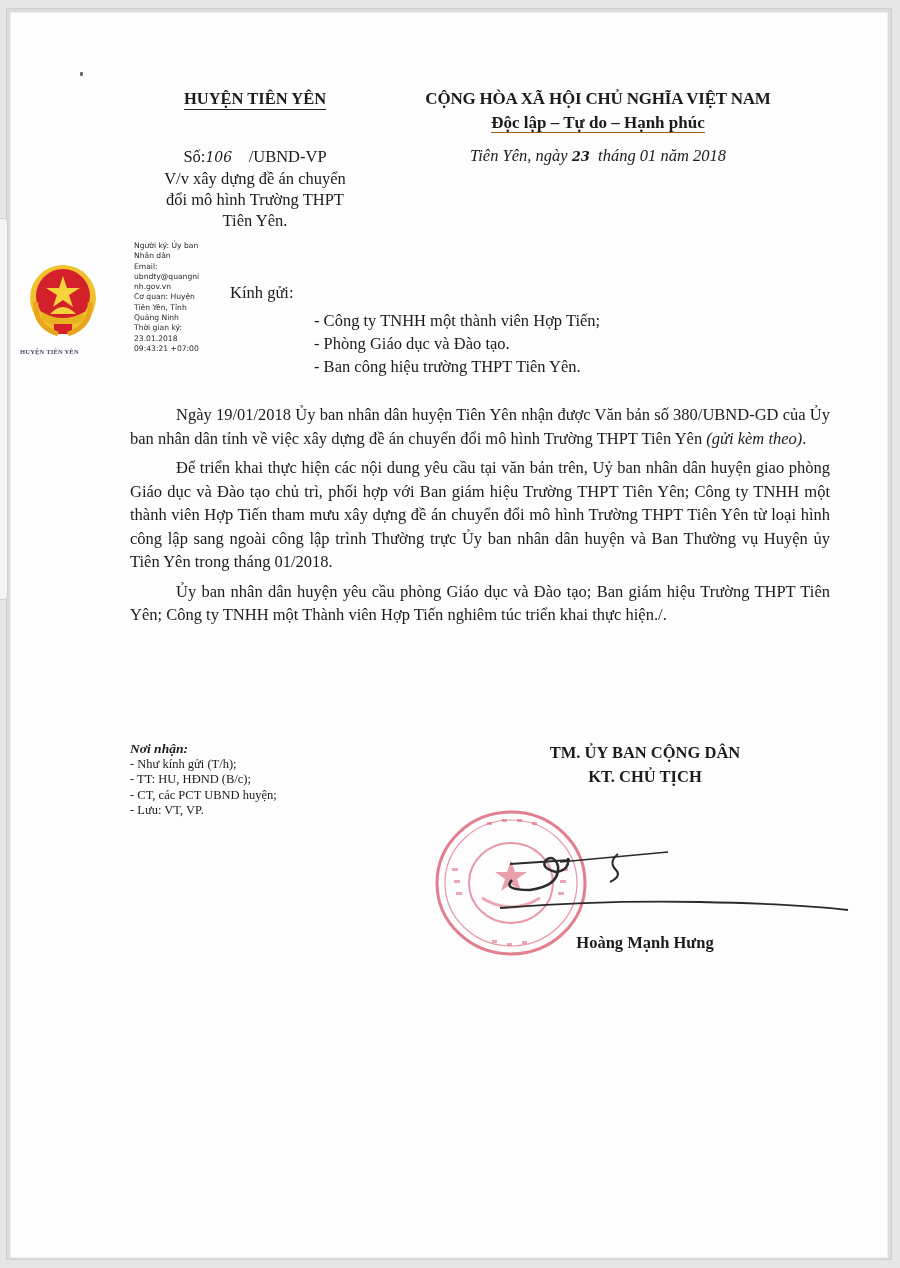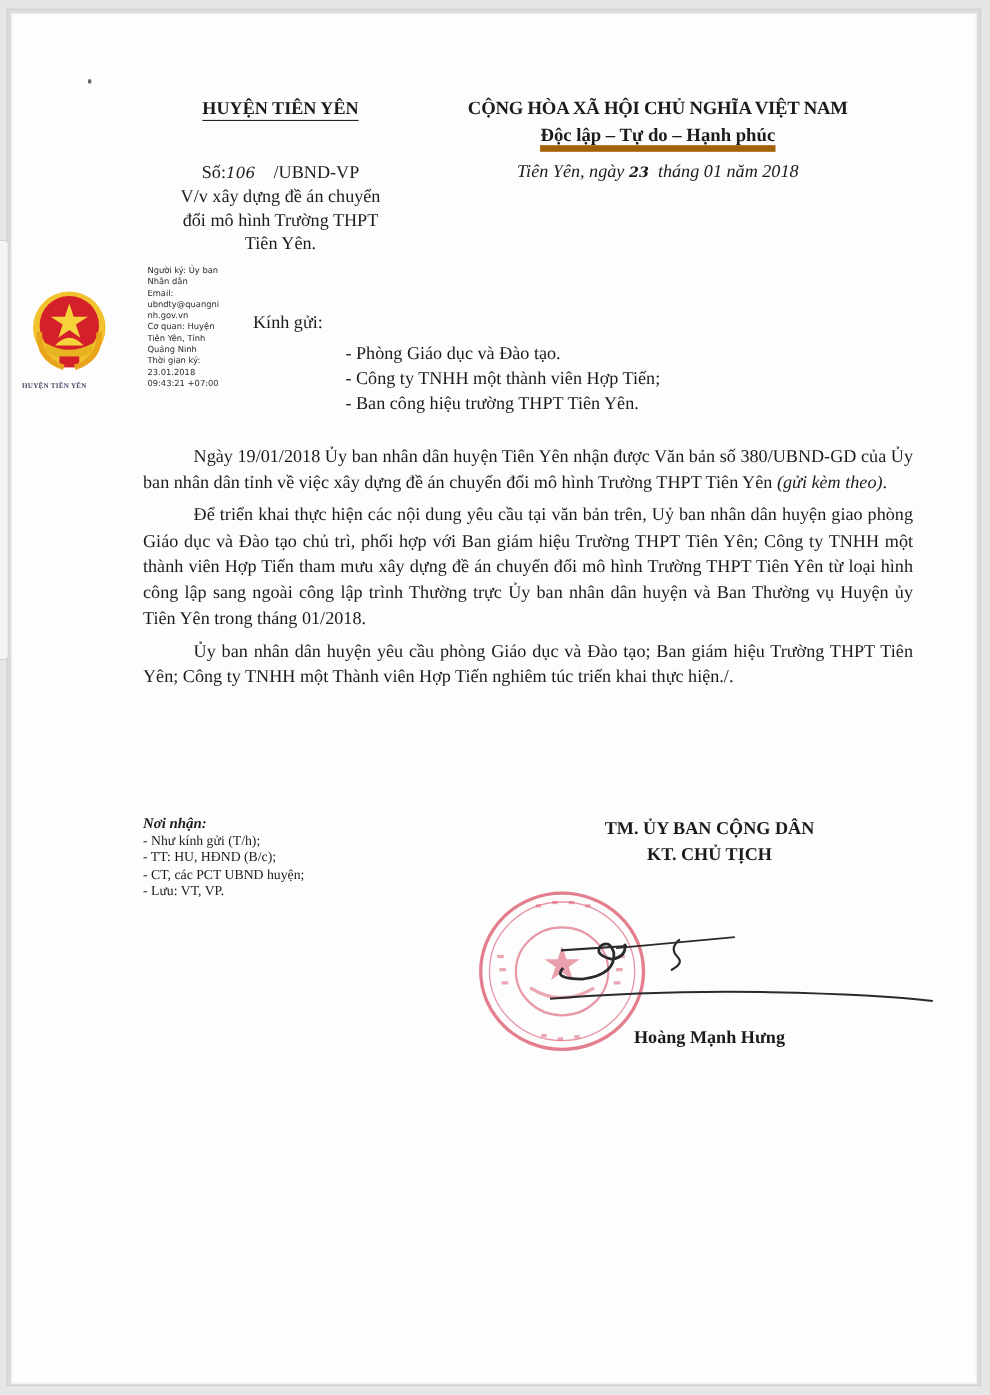--- a/index.html
+++ b/index.html
@@ -18,21 +18,21 @@
     .ital { font-style: italic; }
 
     .agency { left: 120px; top: 88px; width: 270px; font-size: 16.5px; line-height: 21px; }
     .agency .l2 span { border-bottom: 1px solid #222; padding-bottom: 1px; }
     .docnum { left: 120px; top: 146px; width: 270px; font-size: 16.5px; line-height: 22px; }
     .docnum .hand { font-style: italic; font-family: "DejaVu Serif", serif; font-size: 14px; }
     .subject { left: 120px; top: 168px; width: 270px; font-size: 16.5px; line-height: 21px; }
 
     .nation { left: 388px; top: 88px; width: 420px; font-size: 17px; line-height: 22px; letter-spacing: -0.2px; }
     .motto { left: 388px; top: 112px; width: 420px; font-size: 17px; line-height: 22px; }
-    .motto span { border-bottom: 6px solid #a16207; padding-bottom: 0px; }
+    .motto span { border-bottom: 1px solid #a16207; padding-bottom: 0px; }
     .placedate { left: 388px; top: 146px; width: 420px; font-size: 16.5px; font-style: italic; }
 
     .emblem { left: 28px; top: 262px; width: 70px; height: 84px; }
     .emblem-caption { left: 20px; top: 348px; width: 110px; font-size: 6.5px; font-weight: bold; color: #4a4a6a; letter-spacing: 0.2px; }
     .signinfo { left: 134px; top: 241px; width: 100px; font-family: "DejaVu Sans", sans-serif; font-size: 7.6px; line-height: 10.3px; color: #2a2a2a; font-weight: normal; }
 
     .kinh { left: 230px; top: 283px; font-size: 16.5px; }
     .recipients { left: 314px; top: 309px; font-size: 16.5px; line-height: 23px; }
 
     .body { left: 130px; top: 403px; width: 700px; font-size: 16.5px; line-height: 23.5px; text-align: justify; }
@@ -99,22 +99,22 @@
   <div>Cơ quan: Huyện</div>
   <div>Tiên Yên, Tỉnh</div>
   <div>Quảng Ninh</div>
   <div>Thời gian ký:</div>
   <div>23.01.2018</div>
   <div>09:43:21 +07:00</div>
 </div>
 
 <div class="abs kinh">Kính gửi:</div>
 <div class="abs recipients">
+  <div>- Công ty TNHH một thành viên Hợp Tiến;</div>
   <div>- Phòng Giáo dục và Đào tạo.</div>
-  <div>- Công ty TNHH một thành viên Hợp Tiến;</div>
   <div>- Ban công hiệu trường THPT Tiên Yên.</div>
 </div>
 
 <div class="abs body">
   <p><span>Ngày 19/01/2018 Ủy ban nhân dân huyện Tiên Yên nhận được Văn bản số 380/UBND-GD của Ủy ban nhân dân tỉnh về việc xây dựng đề án chuyển đổi mô hình Trường THPT Tiên Yên </span><span class="ital">(gửi kèm theo)</span><span>.</span></p>
   <p>Để triển khai thực hiện các nội dung yêu cầu tại văn bản trên, Uỷ ban nhân dân huyện giao phòng Giáo dục và Đào tạo chủ trì, phối hợp với Ban giám hiệu Trường THPT Tiên Yên; Công ty TNHH một thành viên Hợp Tiến tham mưu xây dựng đề án chuyển đổi mô hình Trường THPT Tiên Yên từ loại hình công lập sang ngoài công lập trình Thường trực Ủy ban nhân dân huyện và Ban Thường vụ Huyện ủy Tiên Yên trong tháng 01/2018.</p>
   <p>Ủy ban nhân dân huyện yêu cầu phòng Giáo dục và Đào tạo; Ban giám hiệu Trường THPT Tiên Yên; Công ty TNHH một Thành viên Hợp Tiến nghiêm túc triển khai thực hiện./.</p>
 </div>
 
 <div class="abs recv">

